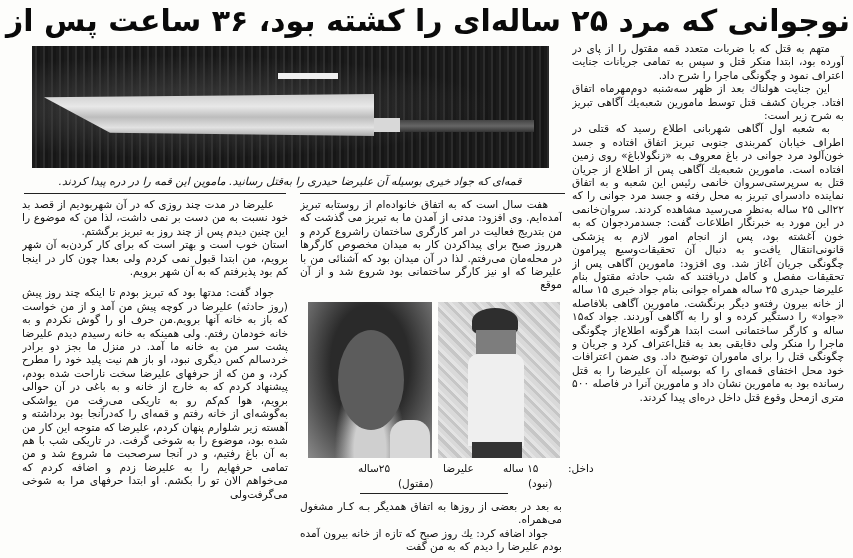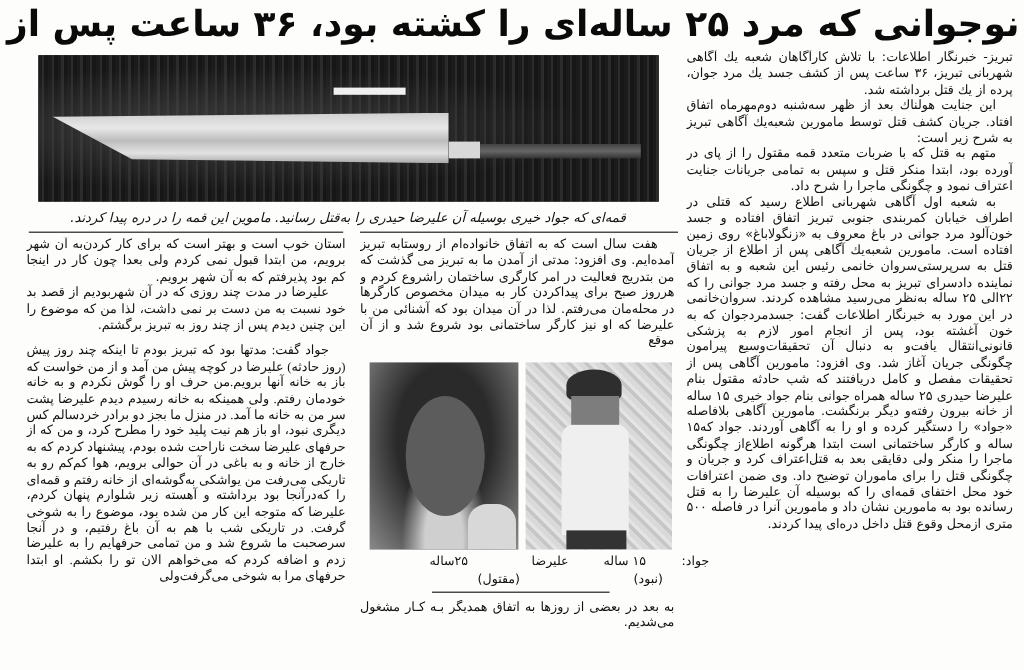--- a/index.html
+++ b/index.html
@@ -19,21 +19,21 @@
   .knife-guard{position:absolute;left:342px;top:72px;width:26px;height:14px;background:#d8d8d8;}
   .knife-handle{position:absolute;left:368px;top:74px;width:134px;height:12px;
        background:linear-gradient(180deg,#444,#666,#333);}
   .knife-label{position:absolute;left:246px;top:27px;width:60px;height:6px;background:#f0f0f0;}
   .caption{position:absolute;left:26px;top:174px;width:528px;height:16px;direction:rtl;
        font-size:11px;line-height:16px;text-align:center;white-space:nowrap;overflow:hidden;font-style:italic;}
   .rule{position:absolute;height:1px;background:#222;}
   .col{position:absolute;direction:rtl;text-align:justify;font-size:10.6px;line-height:13.4px;
        overflow:hidden;color:#111;}
   .col p{margin:0 0 0 0;text-indent:14px;}
-  .col p.gap{margin-top:8px;font-family:Liberation Serif, serif;}
+  .col p.gap{margin-top:8px;}
   .col-right{left:572px;top:42px;width:272px;height:516px;}
   .col-mid{left:300px;top:198px;width:262px;height:104px;}
   .col-mid2{left:300px;top:500px;width:262px;height:58px;}
   .col-left{left:22px;top:198px;width:266px;height:360px;}
   .portrait{position:absolute;top:302px;height:156px;overflow:hidden;}
   .p-victim{left:308px;width:124px;background:
        radial-gradient(ellipse at 50% 95%, #cfcfcf 0 18%, transparent 40%),
        radial-gradient(ellipse at 50% 40%, #2a2a2a 0 45%, #555 70%, #8a8a8a 100%);}
   .p-killer{left:438px;width:122px;background:
        repeating-linear-gradient(45deg,#d9d9d9 0 4px,#c6c6c6 4px 7px,#e3e3e3 7px 10px);}
@@ -55,50 +55,50 @@
   <div class="knife-label"></div>
   <div class="knife-blade"></div>
   <div class="knife-guard"></div>
   <div class="knife-handle"></div>
 </div>
 <div class="caption">قمه‌ای که جواد خیری بوسیله آن علیرضا حیدری را به‌قتل رسانید. ماموین این قمه را در دره پیدا کردند.</div>
 <div class="rule" style="left:300px;top:193px;width:265px;"></div>
 <div class="rule" style="left:24px;top:193px;width:262px;"></div>
 
 <div class="col col-right">
-  <p style="text-indent:0">تبریز- خبرنگار اطلاعات: با تلاش کارآگاهان شعبه یك آگاهی شهربانی تبریز، ۳۶ ساعت پس از کشف جسد یك مرد جوان، پرده از یك قتل برداشته شد.</p>
+  <p>متهم به قتل که با ضربات متعدد قمه مقتول را از پای در آورده بود، ابتدا منکر قتل و سپس به تمامی جریانات جنایت اعتراف نمود و چگونگی ماجرا را شرح داد.</p>
   <p>این جنایت هولناك بعد از ظهر سه‌شنبه دوم‌مهرماه اتفاق افتاد. جریان کشف قتل توسط مامورین شعبه‌یك آگاهی تبریز به شرح زیر است:</p>
-  <p>متهم به قتل که با ضربات متعدد قمه مقتول را از پای در آورده بود، ابتدا منکر قتل و سپس به تمامی جریانات جنایت اعتراف نمود و چگونگی ماجرا را شرح داد.</p>
   <p>به شعبه اول آگاهی شهربانی اطلاع رسید که قتلی در اطراف خیابان کمربندی جنوبی تبریز اتفاق افتاده و جسد خون‌آلود مرد جوانی در باغ معروف به «زنگولاباغ» روی زمین افتاده است. مامورین شعبه‌یك آگاهی پس از اطلاع از جریان قتل به سرپرستی‌سروان خانمی رئیس این شعبه و به اتفاق نماینده دادسرای تبریز به محل رفته و جسد مرد جوانی را که ۲۲الی ۲۵ ساله به‌نظر می‌رسید مشاهده کردند. سروان‌خانمی در این مورد به خبرنگار اطلاعات گفت: جسد‌مرد‌جوان که به خون آغشته بود، پس از انجام امور لازم به پزشکی قانونی‌انتقال یافت‌و به دنبال آن تحقیقات‌وسیع پیرامون چگونگی جریان آغاز شد. وی افزود: مامورین آگاهی پس از تحقیقات مفصل و کامل دریافتند که شب حادثه مقتول بنام علیرضا حیدری ۲۵ ساله همراه جوانی بنام جواد خیری ۱۵ ساله از خانه بیرون رفته‌و دیگر برنگشت. مامورین آگاهی بلافاصله «جواد» را دستگیر کرده و او را به آگاهی آوردند. جواد که‌۱۵ ساله و کارگر ساختمانی است ابتدا هرگونه اطلاع‌از چگونگی ماجرا را منکر ولی دقایقی بعد به قتل‌اعتراف کرد و جریان و چگونگی قتل را برای ماموران توضیح داد. وی ضمن اعترافات خود محل اختفای قمه‌ای را که بوسیله آن علیرضا را به قتل رسانده بود به مامورین نشان داد و مامورین آنرا در فاصله ۵۰۰ متری از‌محل وقوع قتل داخل دره‌ای پیدا کردند.</p>
 </div>
 
 <div class="col col-mid">
   <p>هفت سال است که به اتفاق خانواده‌ام از روستابه تبریز آمده‌ایم. وی افزود: مدتی از آمدن ما به تبریز می گذشت که من بتدریج فعالیت در امر کارگری ساختمان راشروع کردم و هرروز صبح برای پیدا‌کردن کار به میدان مخصوص کارگرها در محله‌مان می‌رفتم. لذا در آن میدان بود که آشنائی من با علیرضا که او نیز کارگر ساختمانی بود شروع شد و از آن موقع</p>
 </div>
 
 <div class="portrait p-victim">
   <div class="victim-cloth"></div>
   <div class="blur-face bf-victim"></div>
 </div>
 <div class="portrait p-killer">
   <div class="killer-body"></div>
   <div class="killer-pants"></div>
   <div class="killer-hair"></div>
   <div class="blur-face bf-killer"></div>
 </div>
 
-<div class="pcap" style="left:520px;top:461px;">جواد:</div>
+<div class="pcap" style="left:520px;top:461px;">داخل:</div>
 <div class="pcap" style="left:455px;top:461px;">۱۵ ساله</div>
 <div class="pcap" style="left:480px;top:476px;">(نبود)</div>
 <div class="pcap" style="left:395px;top:461px;">علیرضا</div>
 <div class="pcap" style="left:310px;top:461px;">۲۵ساله</div>
 <div class="pcap" style="left:350px;top:476px;">(مقتول)</div>
 <div class="rule" style="left:360px;top:493px;width:148px;"></div>
 
 <div class="col col-mid2">
-  <p style="text-indent:0">به بعد در بعضی از روزها به اتفاق همدیگر بـه کـار مشغول می‌شدیم.</p>
+  <p style="text-indent:0">به بعد در بعضی از روزها به اتفاق همدیگر بـه کـار مشغول می‌همراه.</p>
+  <p>جواد اضافه کرد: یك روز صبح که تازه از خانه بیرون آمده بودم علیرضا را دیدم که به من گفت</p>
 </div>
 
 <div class="col col-left">
+  <p>علیرضا در مدت چند روزی که در آن شهربودیم از قصد بد خود نسبت به من دست بر نمی داشت، لذا من که موضوع را این چنین دیدم پس از چند روز به تبریز برگشتم.</p>
   <p style="text-indent:0">استان خوب است و بهتر است که برای کار کردن‌به آن شهر برویم، من ابتدا قبول نمی کردم ولی بعدا چون کار در اینجا کم بود پذیرفتم که به آن شهر برویم.</p>
-  <p>علیرضا در مدت چند روزی که در آن شهربودیم از قصد بد خود نسبت به من دست بر نمی داشت، لذا من که موضوع را این چنین دیدم پس از چند روز به تبریز برگشتم.</p>
   <p class="gap">جواد گفت: مدتها بود که تبریز بودم تا اینکه چند روز پیش (روز حادثه) علیرضا در کوچه پیش من آمد و از من خواست که باز به خانه آنها برویم.من حرف او را گوش نکردم و به خانه خودمان رفتم. ولی همینکه به خانه رسیدم دیدم علیرضا پشت سر من به خانه ما آمد. در منزل ما بجز دو برادر خردسالم کس دیگری نبود، او باز هم نیت پلید خود را مطرح کرد، و من که از حرفهای علیرضا سخت ناراحت شده بودم، پیشنهاد کردم که به خارج از خانه و به باغی در آن حوالی برویم، هوا کم‌کم رو به تاریکی می‌رفت من یواشکی به‌گوشه‌ای از خانه رفتم و قمه‌ای را که‌درآنجا بود برداشته و آهسته زیر شلوارم پنهان کردم، علیرضا که متوجه این کار من شده بود، موضوع را به شوخی گرفت. در تاریکی شب با هم به آن باغ رفتیم، و در آنجا سرصحبت ما شروع شد و من تمامی حرفهایم را به علیرضا زدم و اضافه کردم که می‌خواهم الان تو را بکشم. او ابتدا حرفهای مرا به شوخی می‌گرفت‌ولی</p>
 </div>
 
 </body></html>

